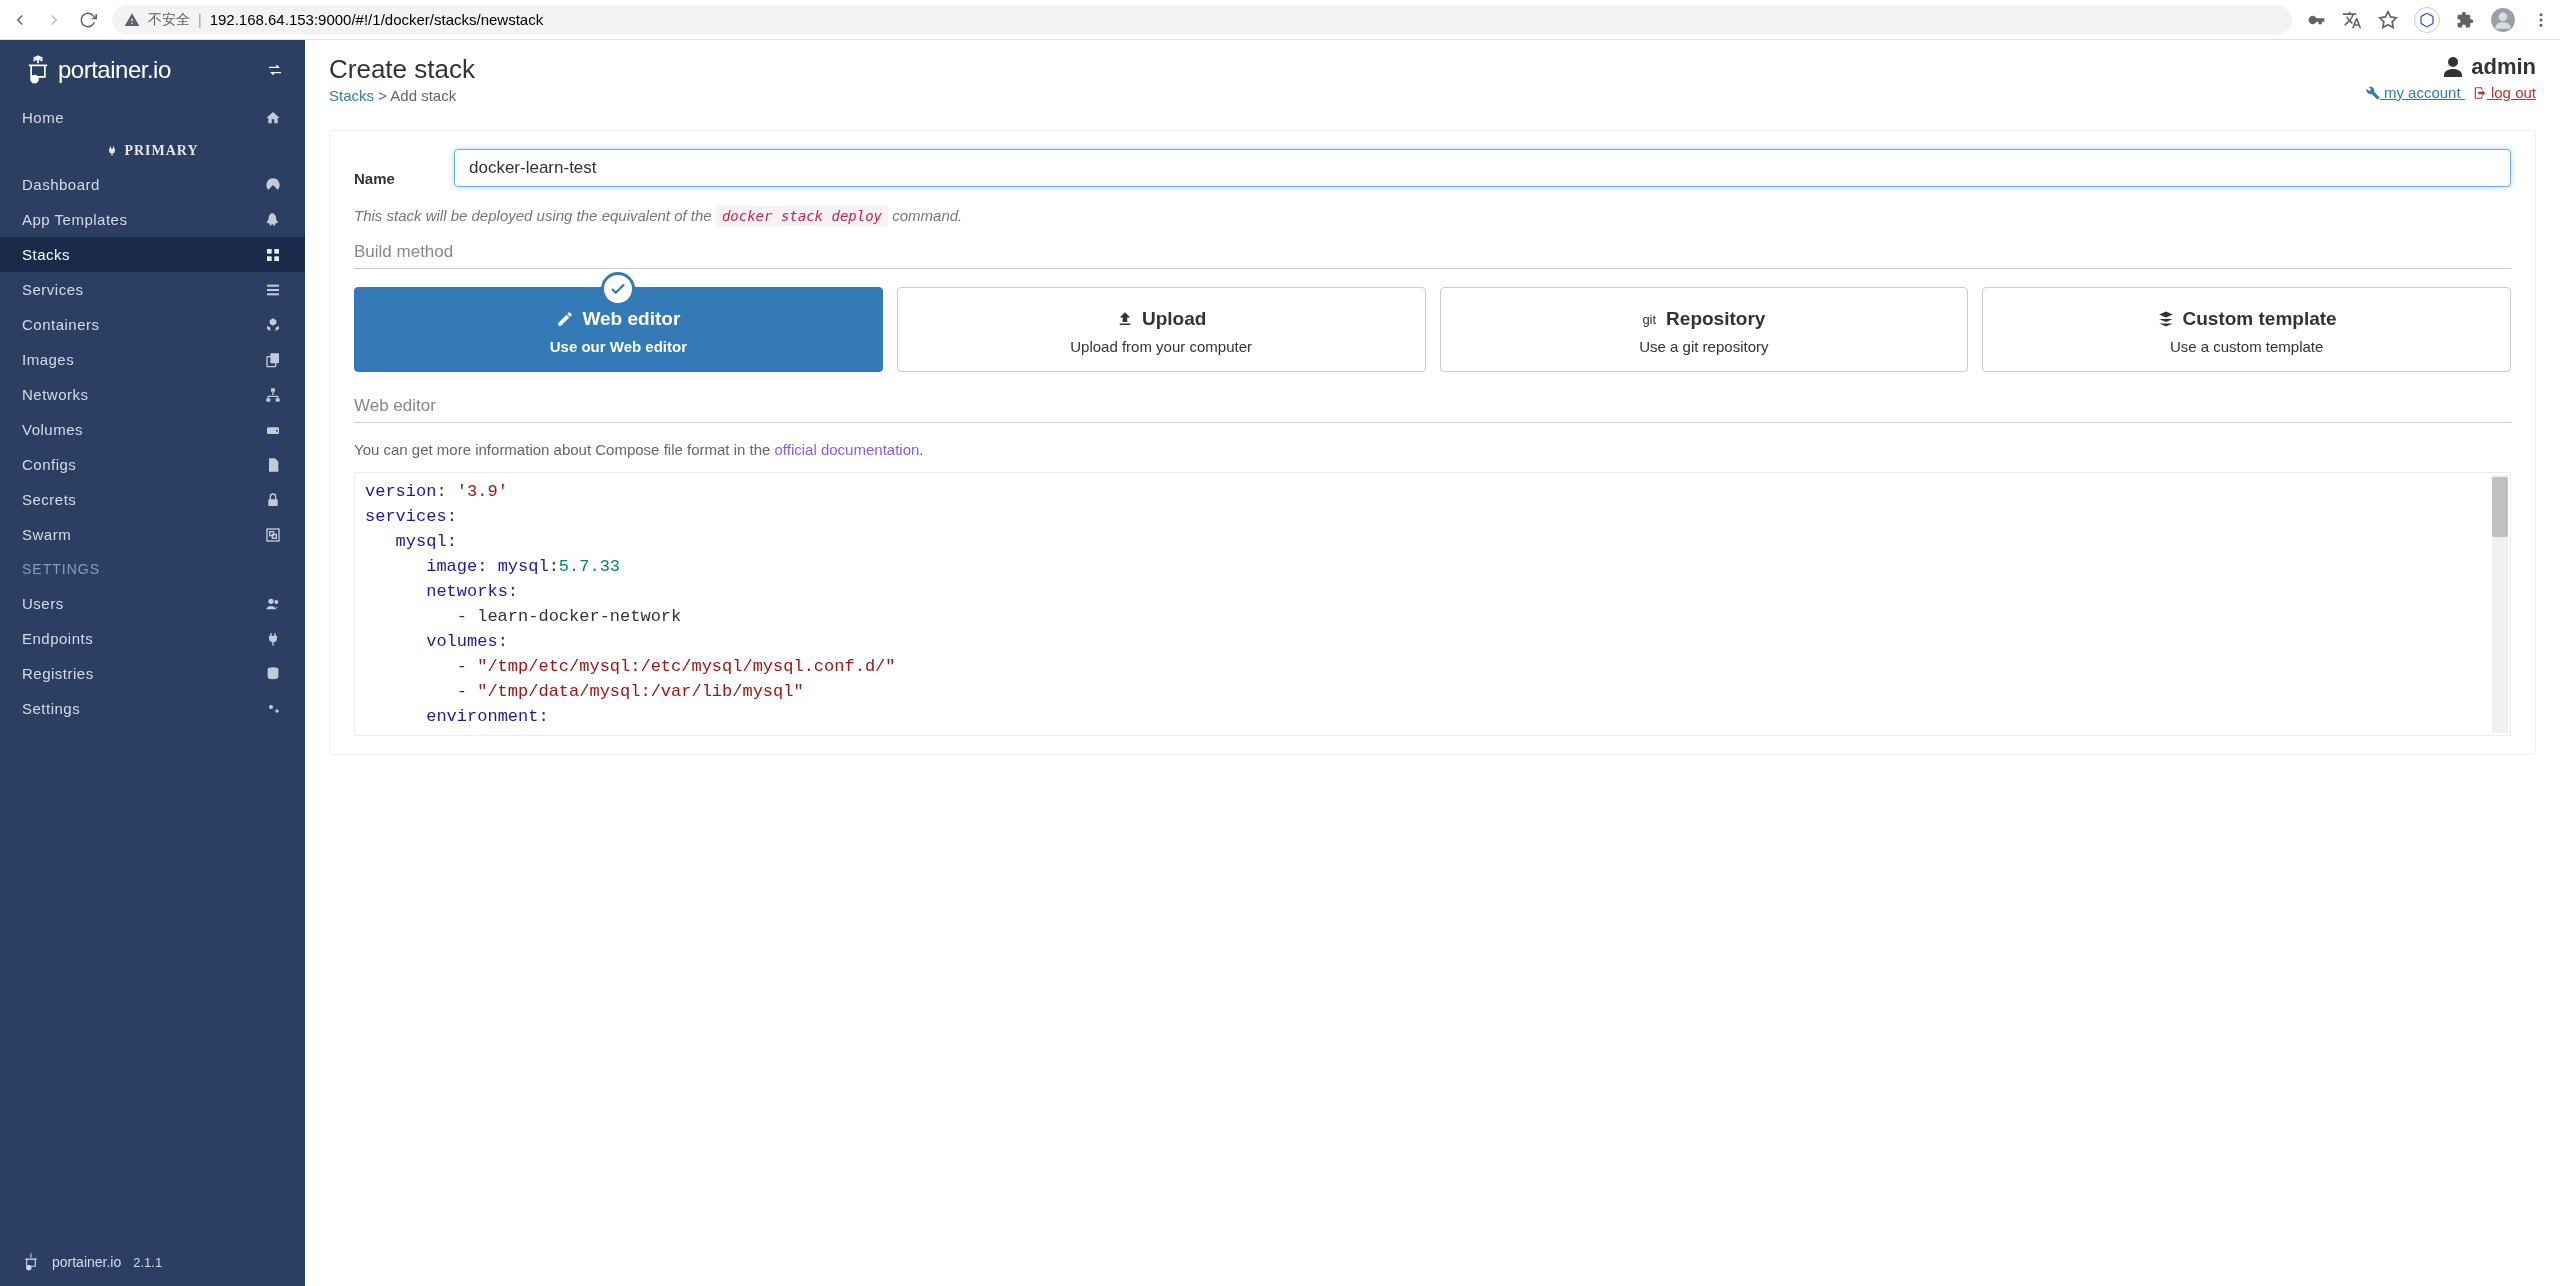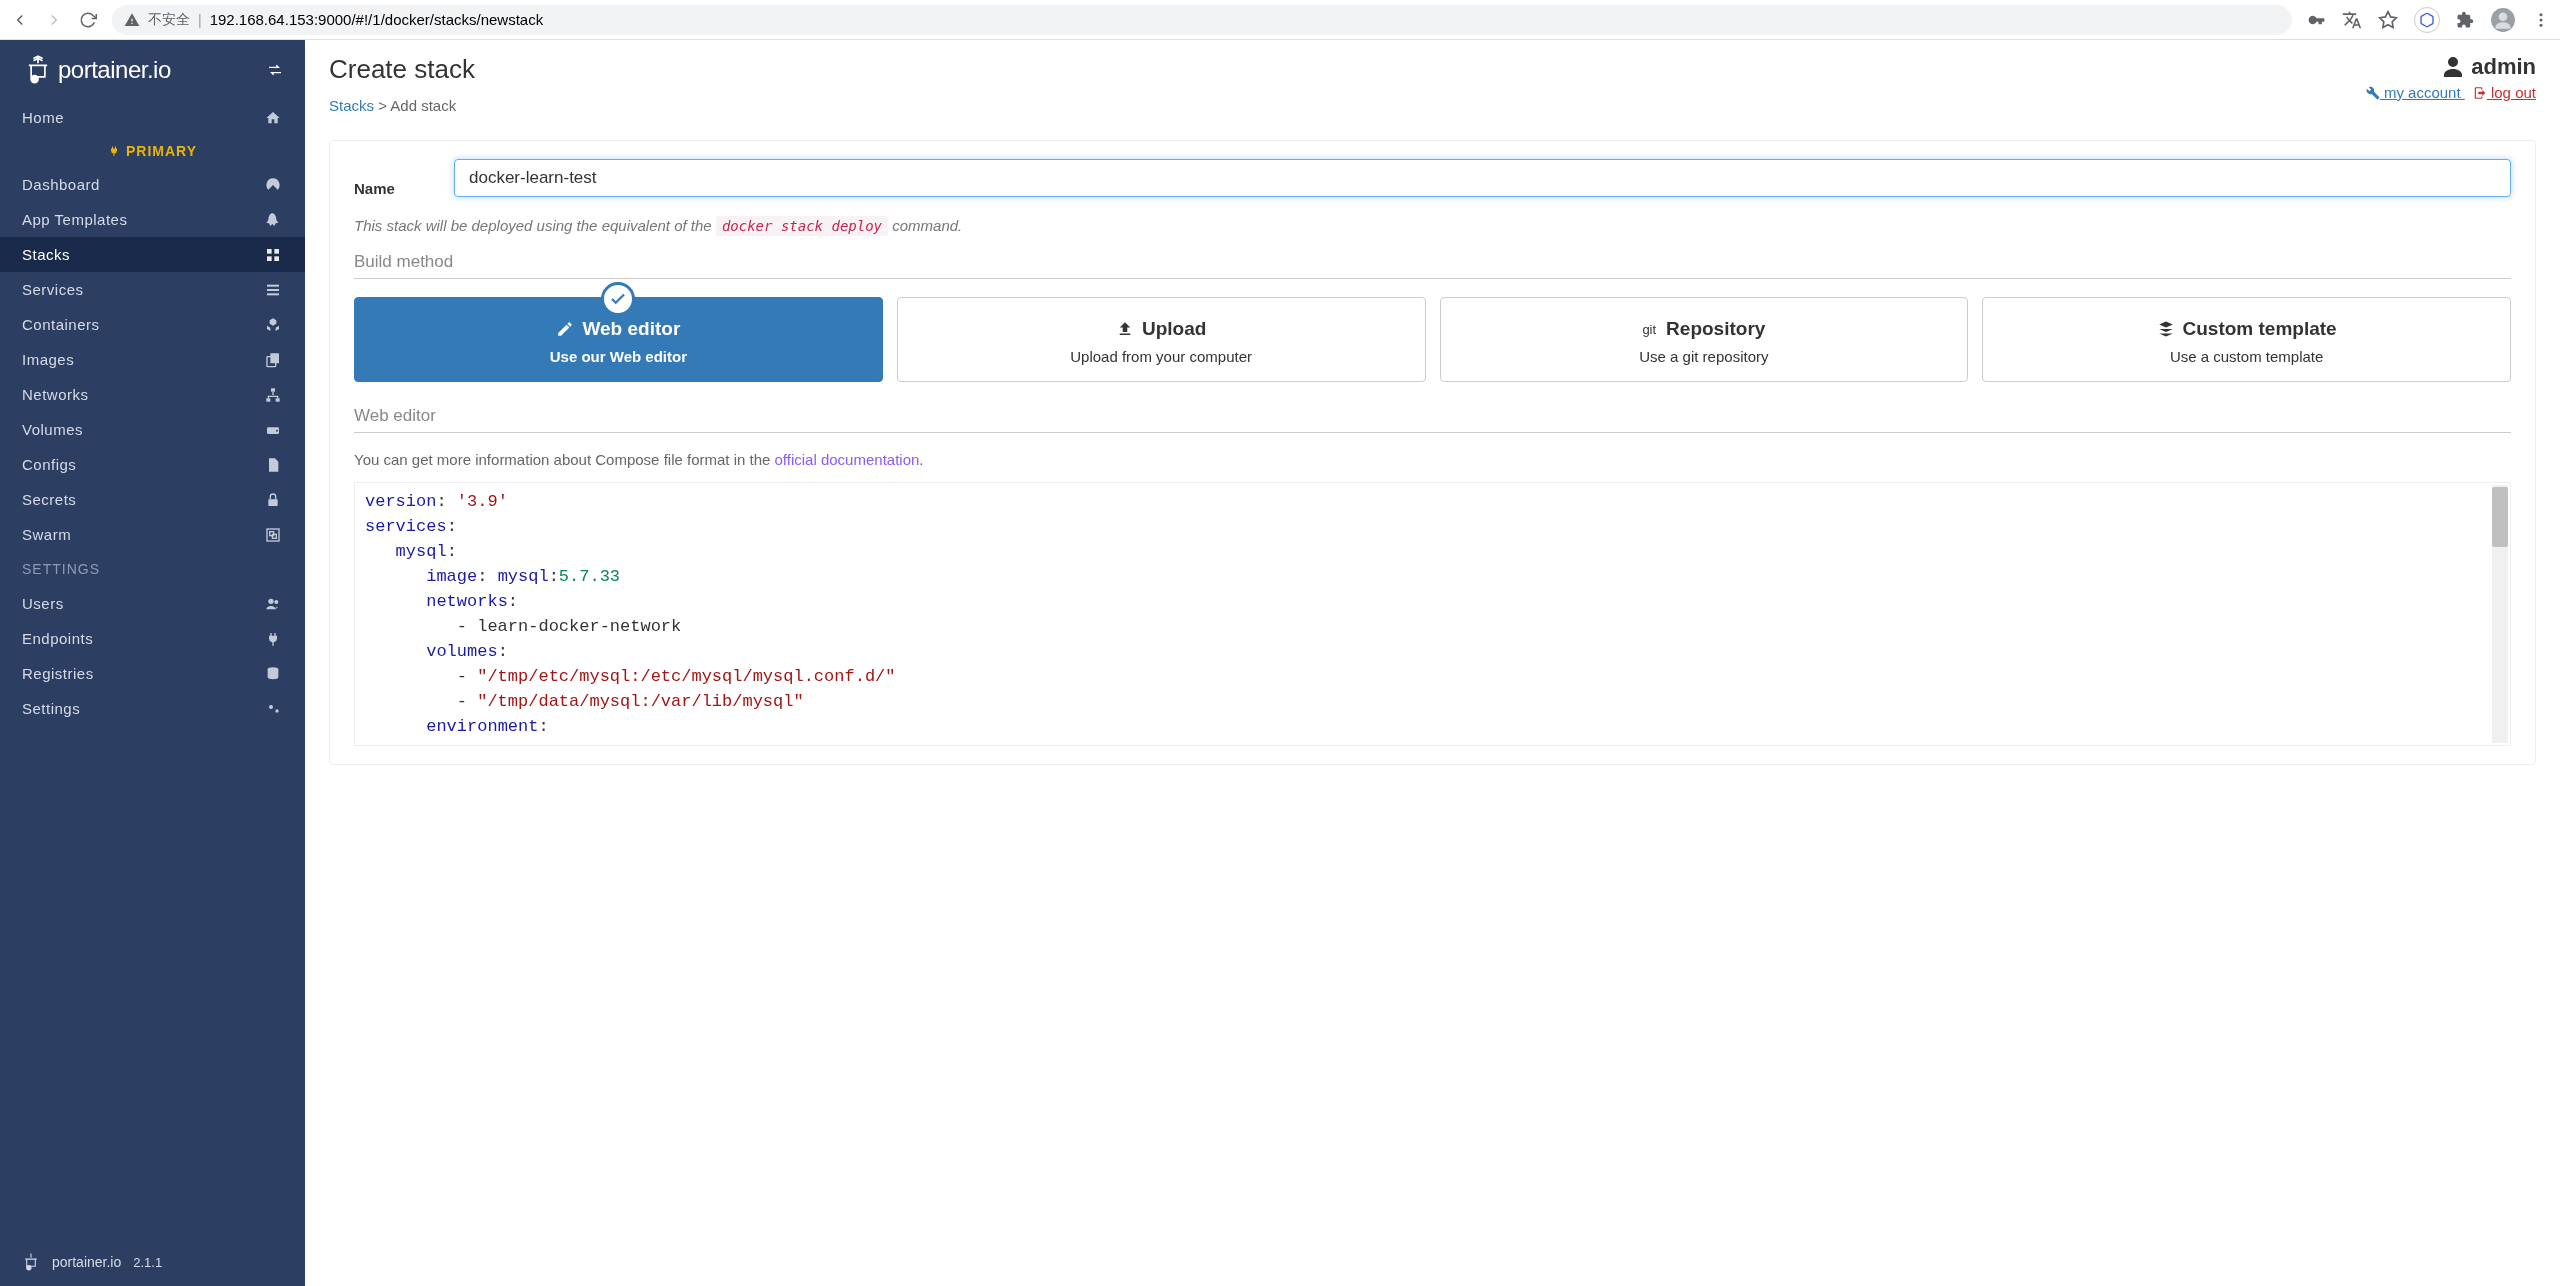--- a/index.html
+++ b/index.html
@@ -16,29 +16,29 @@
 
 .app { display: flex; height: calc(100vh - 40px); }
 .sidebar { width: 305px; background: #2d3e63; color: #fff; display: flex; flex-direction: column; }
 .sidebar-header { display: flex; align-items: center; justify-content: space-between; padding: 14px 20px 14px 24px; }
 .logo-text { font-size: 24px; font-weight: 300; letter-spacing: -0.5px; display:flex; align-items:center; gap:6px;}
 .sidebar-toggle { color: #fff; }
 .sidebar-nav { flex: 1; }
 .nav-item { display: flex; align-items: center; justify-content: space-between; padding: 9px 22px; color: #d4dbe8; font-size: 15px; cursor: pointer; letter-spacing: 0.5px; }
 .nav-item.active { background: #1a2a4a; color: #fff; }
 .nav-item .icon { width: 18px; text-align: center; opacity: 0.9; }
-.nav-section { text-align: center; padding: 8px 0; font-size: 14px; color: #eab308; letter-spacing: 1px; font-weight: 600; display:flex;align-items:center;justify-content:center;gap:6px;}
+.nav-section { text-align: center; padding: 8px 0; font-size: 14px; color: #e5e5e5; letter-spacing: 1px; font-weight: 600; display:flex;align-items:center;justify-content:center;gap:6px;font-family:Liberation Serif, serif;}
 .nav-settings-header { padding: 9px 22px; color: #8a9bb8; font-size: 14px; letter-spacing: 1px; }
 .sidebar-footer { padding: 14px 22px; display: flex; align-items: center; gap: 12px; font-size: 13px; color: #d4dbe8; }
 
 
 .main { flex: 1; background: #fff; overflow-y: auto; position: relative; }
 .page-header { display: flex; justify-content: space-between; align-items: flex-start; padding: 14px 24px 10px 24px; }
 .page-title { font-size: 26px; font-weight: 500; color: #333; text-align: right; }
-.breadcrumb { font-size: 15px; color: #666; margin-top: 12px; }
+.breadcrumb { font-size: 15px; color: #666; margin-top: 2px; }
 .breadcrumb-link { color: #337ab7; }
 .header-right { text-align: right; }
 .user-label { font-size: 22px; font-weight: 600; display: flex; align-items: center; justify-content: flex-end; gap: 6px; }
 .header-links { margin-top: 4px; font-size: 15px; }
 .header-links a { text-decoration: underline; margin-left: 8px; }
 .link-account { color: #337ab7; }
 .link-logout { color: #c9302c; }
 
 
 .panel { margin: 16px 24px; padding: 18px 24px; background: #fff; border: 1px solid #eee; border-radius: 4px; }

